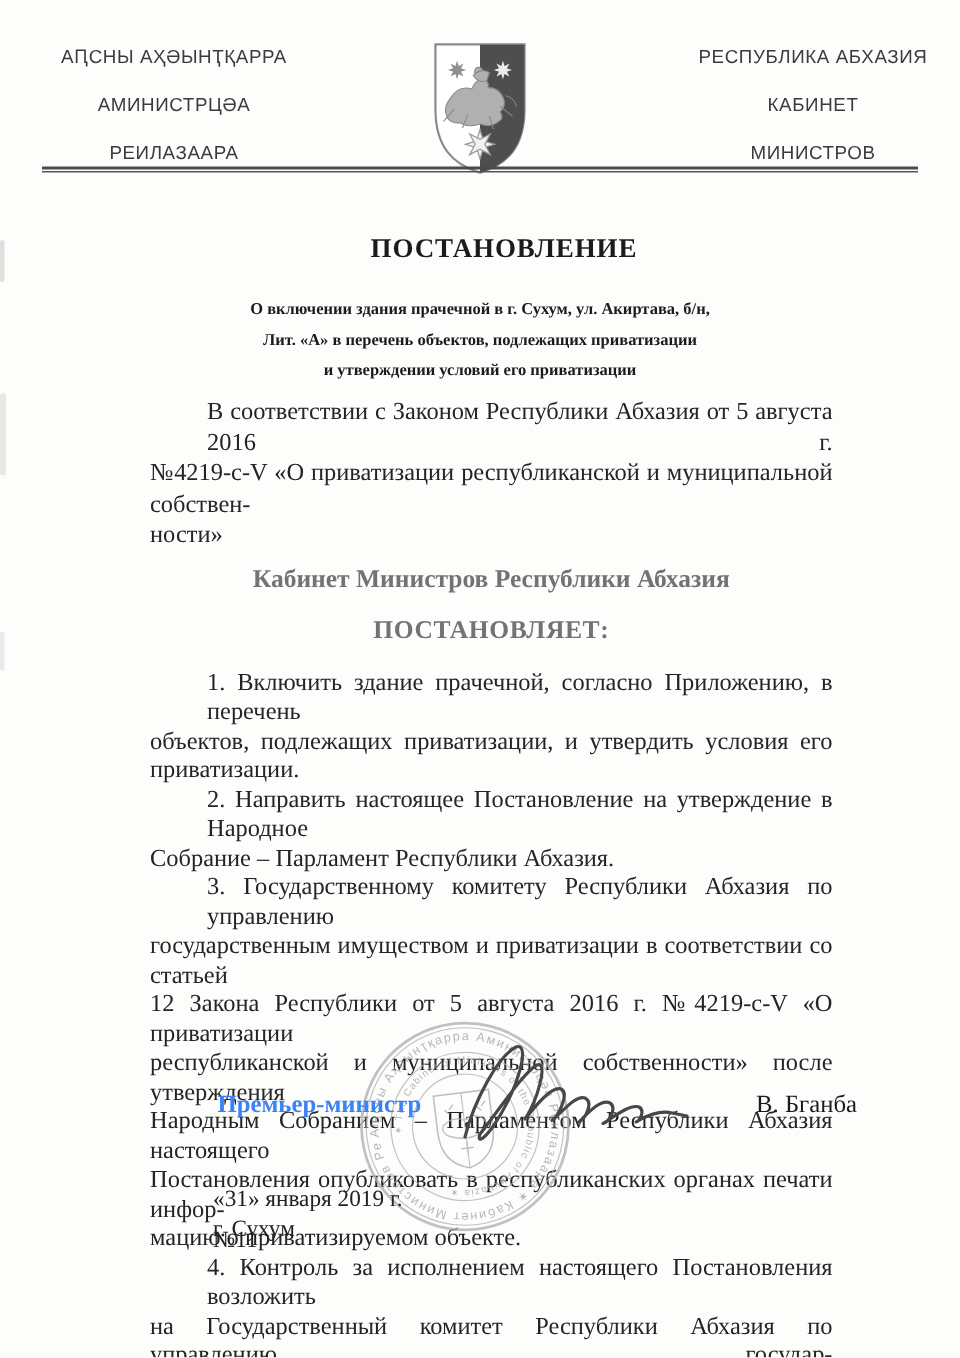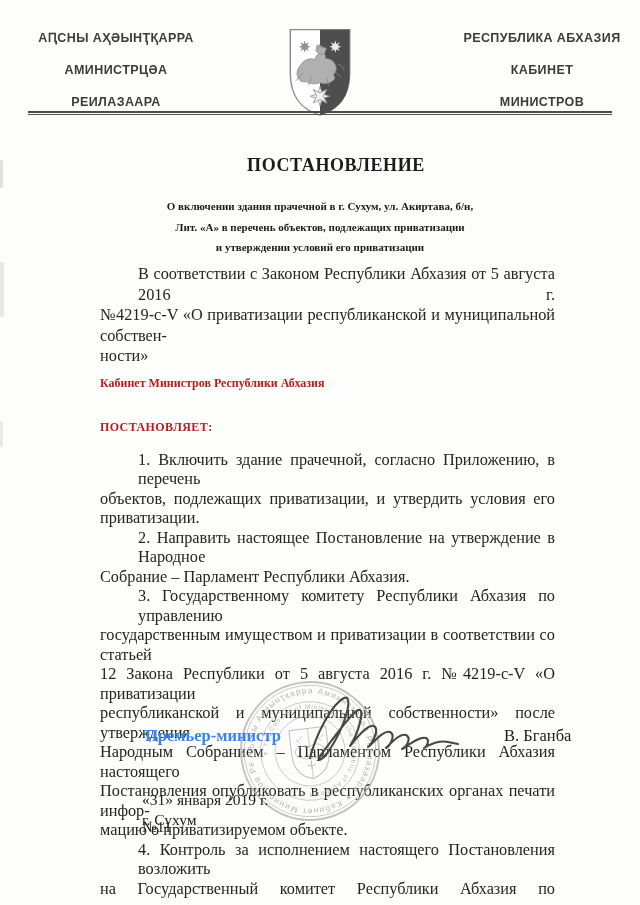--- a/index.html
+++ b/index.html
@@ -5,43 +5,43 @@
   * { margin:0; padding:0; box-sizing:border-box; }
   html,body { background:#ffffff; }
   .page {
     position:relative; width:640px; height:905px; margin:0 auto;
     background:#fdfdfc; overflow:hidden;
     font-family:"Liberation Serif", serif; color:#222;
   }
   
   .hdr-col { position:absolute; top:22px; width:212px;
     font-family:"Liberation Sans", sans-serif; font-size:12.5px;
-    letter-spacing:.4px; color:#3b3b3b; text-align:center;font-weight:bold; }
+    letter-spacing:.4px; color:#3b3b3b; text-align:center; }
   .hdr-col .ln { line-height:32px; }
   .hdr-left  { left:10px; }
   .hdr-right { left:436px; }
   .arms { position:absolute; left:282px; top:26px; }
   .rule { position:absolute; left:28px; top:111px; width:584px; height:4px;
     border-top:2.5px solid #4a4a4a; border-bottom:1px solid #555; }
   
   .doc-title { position:absolute; left:16px; top:155px; width:640px;
     text-align:center; font-weight:bold; font-size:18px; letter-spacing:.6px; color:#1b1b1b; }
   .subject { position:absolute; left:80px; top:196px; width:480px;
     font-weight:bold; font-size:11px; color:#1b1b1b; }
   .subject .ln { line-height:20.5px; text-align:center; }
   
   .body-block { position:absolute; left:100px; top:264px; width:455px;
     font-size:16.3px; color:#242424; }
   .par .ln { line-height:20.5px; text-align:justify; text-align-last:justify; }
   .par .ln.first { padding-left:38px; }
   .par .ln.last { text-align-last:left; }
   .items .ln { line-height:19.5px; }
-  .center-bold { text-align:left; font-weight:bold; font-size:12px; color:#b91c1c; }
+  .center-bold { text-align:center; font-weight:bold; font-size:17px; color:#737373; }
   .authority { margin-top:9px; }
-  .resolves  { margin-top:29px; letter-spacing:.4px; }
+  .resolves  { margin-top:14px; letter-spacing:.4px; }
   .items { margin-top:15px; }
   
   .sig-label { position:absolute; left:145px; top:726px; font-weight:bold; font-size:16.5px; color:#3b82f6; }
   .sig-name  { position:absolute; left:504px; top:726px; font-weight:normal; font-size:16.5px; color:#1b1b1b; }
   .f-city { position:absolute; left:142px; top:764px; font-size:15.5px;margin-top:47px; }
   .f-date { position:absolute; left:142px; top:791px; font-size:15.5px; }
   .f-num  { position:absolute; left:142px; top:818px; font-size:15.5px; }
   .stamp { position:absolute; left:238px; top:679px; opacity:.8; }
   .signature-svg { position:absolute; left:288px; top:686px; }
   

